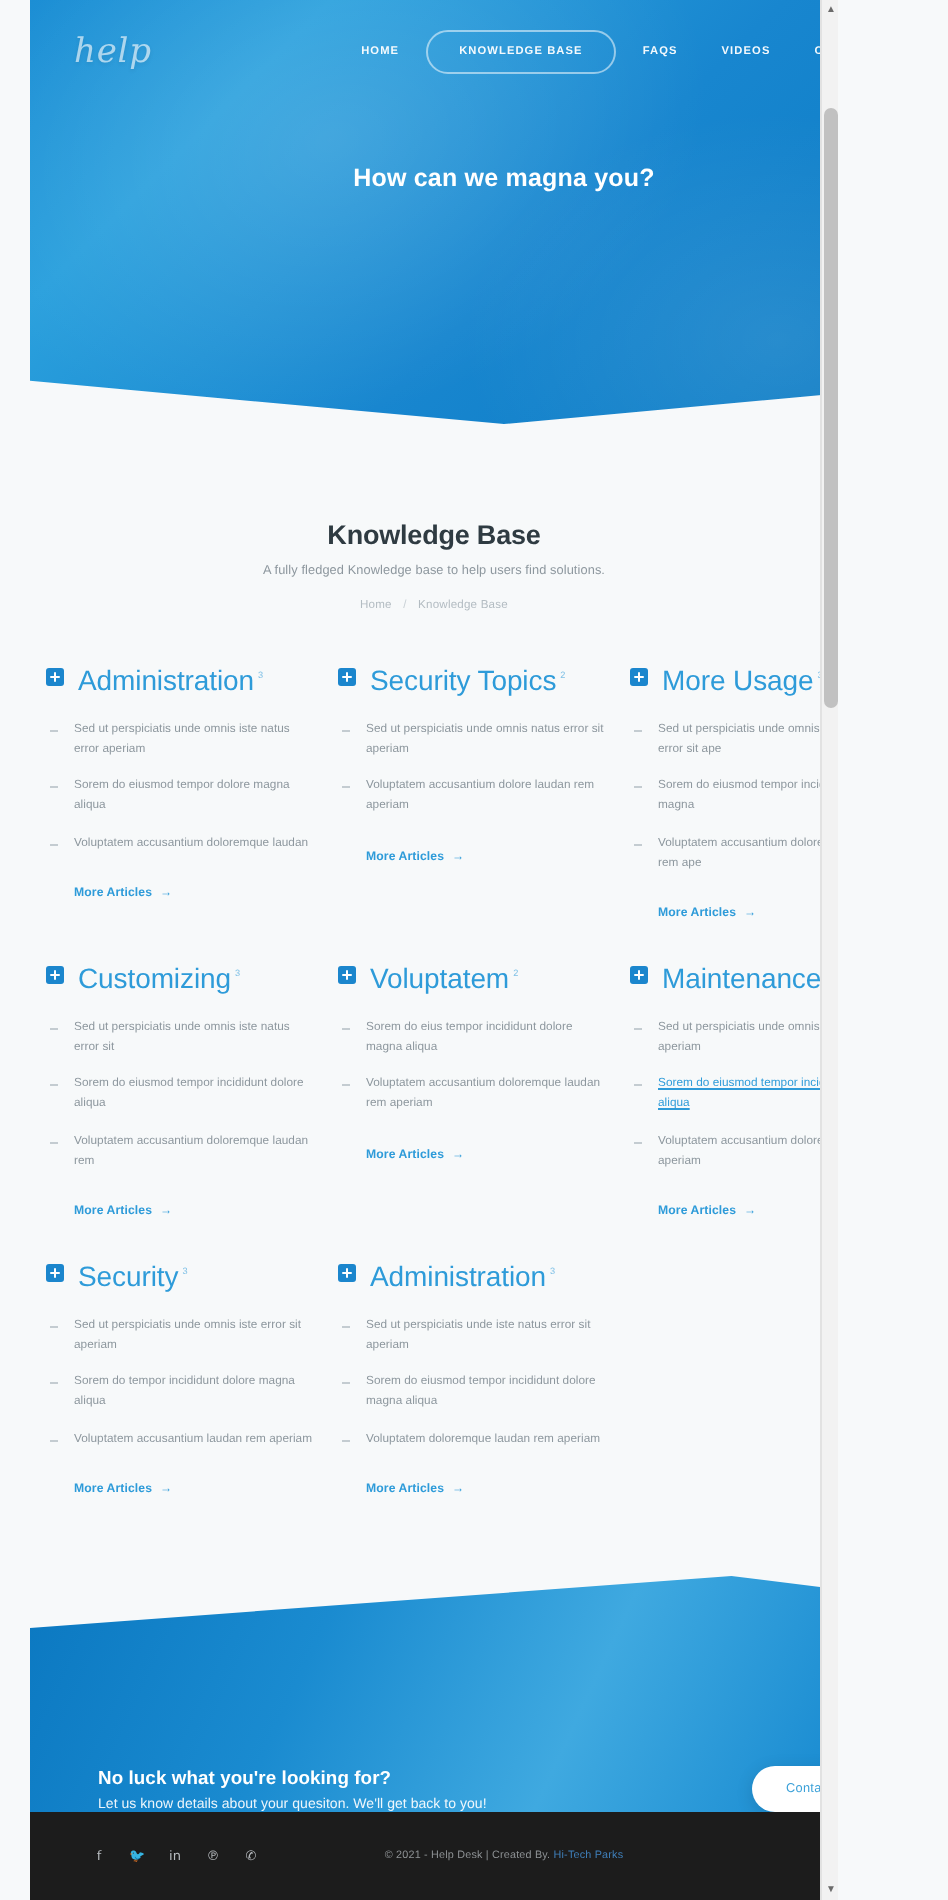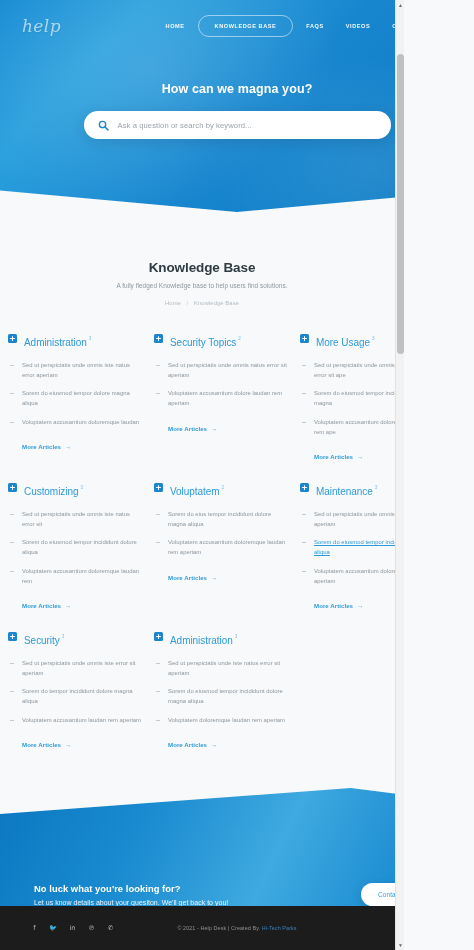--- a/index.html
+++ b/index.html
@@ -9,20 +9,21 @@
     overflow: hidden;
     font-family: "Liberation Sans", sans-serif;
     background: #f7f9fa;
   }
   .page {
     position: relative;
     width: 404px;
     height: 950px;
     overflow: hidden;
     background: #f7f9fa;
+    margin-left: 15px;
   }
 
   
   .hero {
     position: relative;
     width: 474px;
     height: 212px;
     background: linear-gradient(135deg, #1c8ed4 0%, #2aa0dd 22%, #1886cf 55%, #0f7fc8 80%, #0b77c0 100%);
     overflow: hidden;
   }
@@ -184,21 +185,21 @@
   }
   .cat-icon::after {
     content: "";
     position: absolute;
     left: 3.8px; top: 2px;
     width: 1.3px; height: 5.4px;
     background: #fff;
     border-radius: 0.5px;
   }
   .cat-title {
-    font-size: 10px;
+    font-size: 14px;
     color: #2e9bd9;
     letter-spacing: -0.05px;
     line-height: 1.05;
   }
   .cat-count {
     font-size: 4.6px;
     vertical-align: super;
     color: #7fc0e6;
     margin-left: 2px;
   }
@@ -352,29 +353,20 @@
         <div class="nav-link">HOME</div>
         <div class="nav-link active">KNOWLEDGE BASE</div>
         <div class="nav-link">FAQS</div>
         <div class="nav-link">VIDEOS</div>
         <div class="nav-link">CONTACT US</div>
       </div>
     </div>
 
     <div class="hero-inner">
       <div class="hero-title">How can we magna you?</div>
-      <div class="searchbar">
-        <span class="search-icon">
-          <svg width="11" height="11" viewBox="0 0 16 16">
-            <circle cx="6.6" cy="6.6" r="4.6" fill="none" stroke="#1b86cd" stroke-width="2"></circle>
-            <line x1="10.2" y1="10.2" x2="14.4" y2="14.4" stroke="#1b86cd" stroke-width="2.2" stroke-linecap="round"></line>
-          </svg>
-        </span>
-        <span class="search-input-fake">Ask a question or search by keyword...</span>
-      </div>
     </div>
 
     <div class="hero-notch"></div>
   </div>
 
   <div class="page-head">
     <div class="page-head-title">Knowledge Base</div>
     <div class="page-head-sub">A fully fledged Knowledge base to help users find solutions.</div>
     <div class="breadcrumb">
       <span>Home</span>

